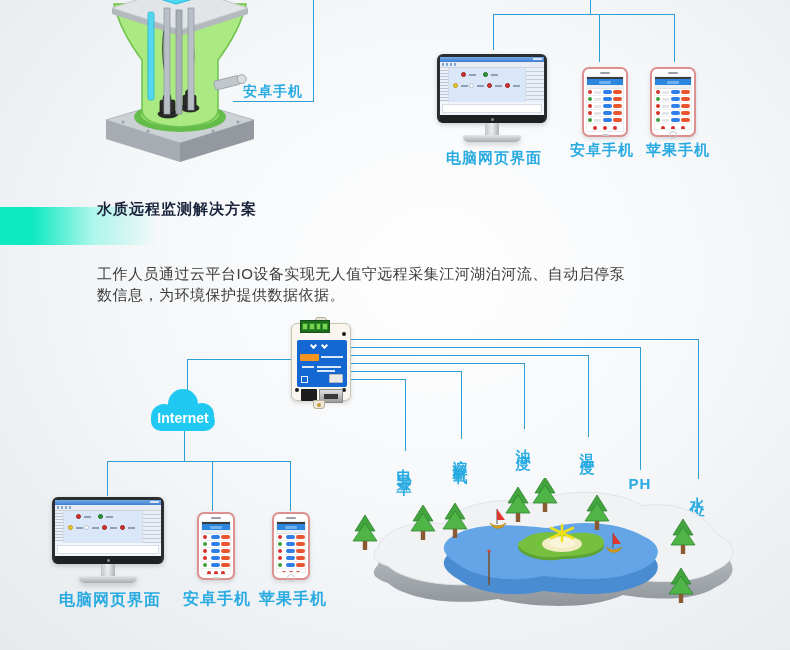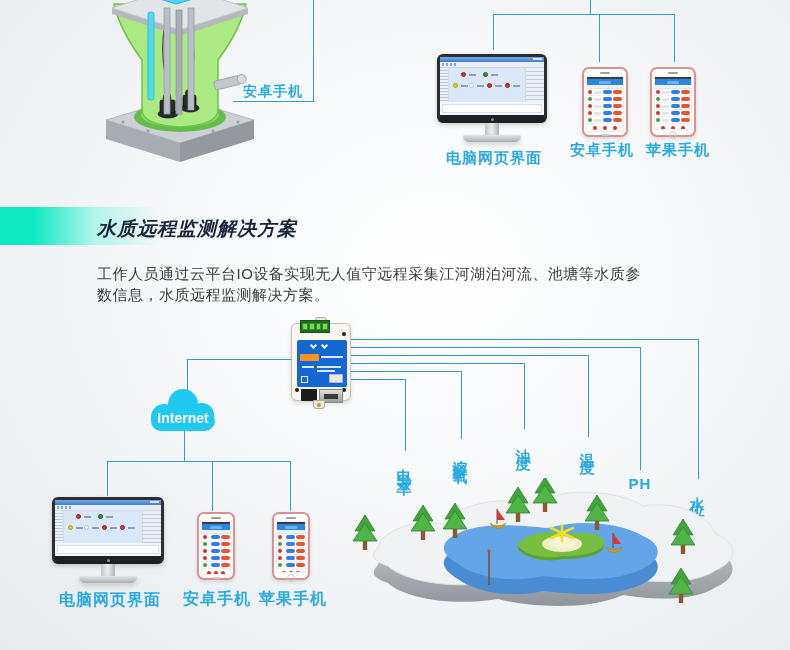--- a/index.html
+++ b/index.html
@@ -12,21 +12,21 @@
   .hline{position:absolute;height:1px;background:#2e9fd4;}
   .vline{position:absolute;width:1px;background:#2e9fd4;}
   
   .blue-label{position:absolute;color:#29abe2;font-weight:bold;font-size:15px;text-align:center;letter-spacing:1px;}
   .blue-label.big{font-size:16px;}
   .v-sensor{position:absolute;color:#29abe2;font-weight:bold;font-size:15px;
     writing-mode:vertical-rl;text-orientation:upright;letter-spacing:5px;line-height:17px;}
   
   .teal-bar{position:absolute;left:0;top:207px;width:220px;height:38px;
     background:linear-gradient(90deg,#0fe9c2 0%,#0fe9c2 15%,rgba(160,246,232,.85) 42%,rgba(255,255,255,0) 72%);}
-  .sec-title{position:absolute;left:97px;top:216px;font-size:19px;font-weight:bold;color:#19233b;letter-spacing:1px;font-style:italic;}
+  .sec-title{position:absolute;left:97px;top:200px;font-size:15px;font-weight:bold;color:#19233b;letter-spacing:1px;}
   .sec-desc{position:absolute;left:97px;top:263px;font-size:15px;color:#3c3c3c;line-height:21px;letter-spacing:.5px;}
   
   .monitor{position:absolute;}
   .m-bezel{background:#2b2d30;border-radius:6px;padding:3px 3px 0 3px;box-shadow:0 2px 5px rgba(0,0,0,.18);}
   .m-chin{height:8px;background:#1e2023;border-radius:0 0 4px 4px;display:flex;align-items:center;justify-content:center;}
   .m-chin i{width:3px;height:3px;border-radius:50%;background:#8a8d90;}
   .m-neck{width:14px;height:12px;margin:0 auto;background:linear-gradient(90deg,#c2c5c8,#ecedee,#aeb1b4);}
   .m-base{width:58px;height:7px;margin:0 auto;border-radius:2px 2px 8px 8px;
     background:linear-gradient(#e4e6e8,#a9acaf);box-shadow:0 3px 5px rgba(0,0,0,.15);}
   
@@ -284,22 +284,22 @@
     <div class="p-homebtn"></div>
   </div>
 
   <div class="blue-label" style="left:434px;top:149px;width:120px;">电脑网页界面</div>
   <div class="blue-label" style="left:562px;top:141px;width:80px;">安卓手机</div>
   <div class="blue-label" style="left:638px;top:141px;width:80px;">苹果手机</div>
 
   <div class="teal-bar"></div>
   <h1 class="sec-title">水质远程监测解决方案</h1>
   <div class="sec-desc">
-    <div>工作人员通过云平台IO设备实现无人值守远程采集江河湖泊河流、池塘等水质参</div>
-    <div>数信息，水质远程监测解决方案。</div>
+    <div>工作人员通过云平台IO设备实现无人值守远程采集江河湖泊河流、自动启停泵</div>
+    <div>数信息，为环境保护提供数据依据。</div>
   </div>
 
   <svg style="left:144px;top:387px;" width="82" height="50" viewBox="0 0 82 50">
     <g fill="#1fc9f1">
       <circle cx="20" cy="30" r="13"></circle>
         <circle cx="39" cy="17" r="15"></circle>
         <circle cx="58" cy="28" r="12"></circle>
       <rect x="7" y="24" width="64" height="20" rx="10"></rect>
     </g>
     <text x="39" y="36" text-anchor="middle" font-size="14" font-weight="bold" fill="#ffffff">Internet</text>

